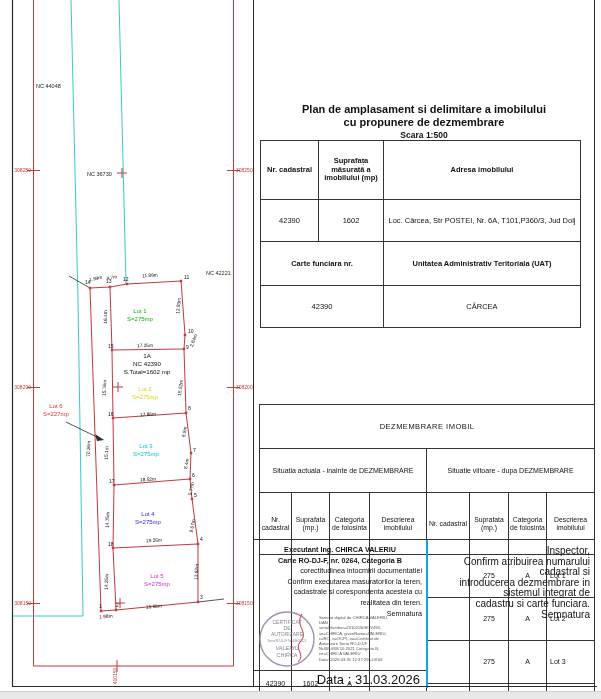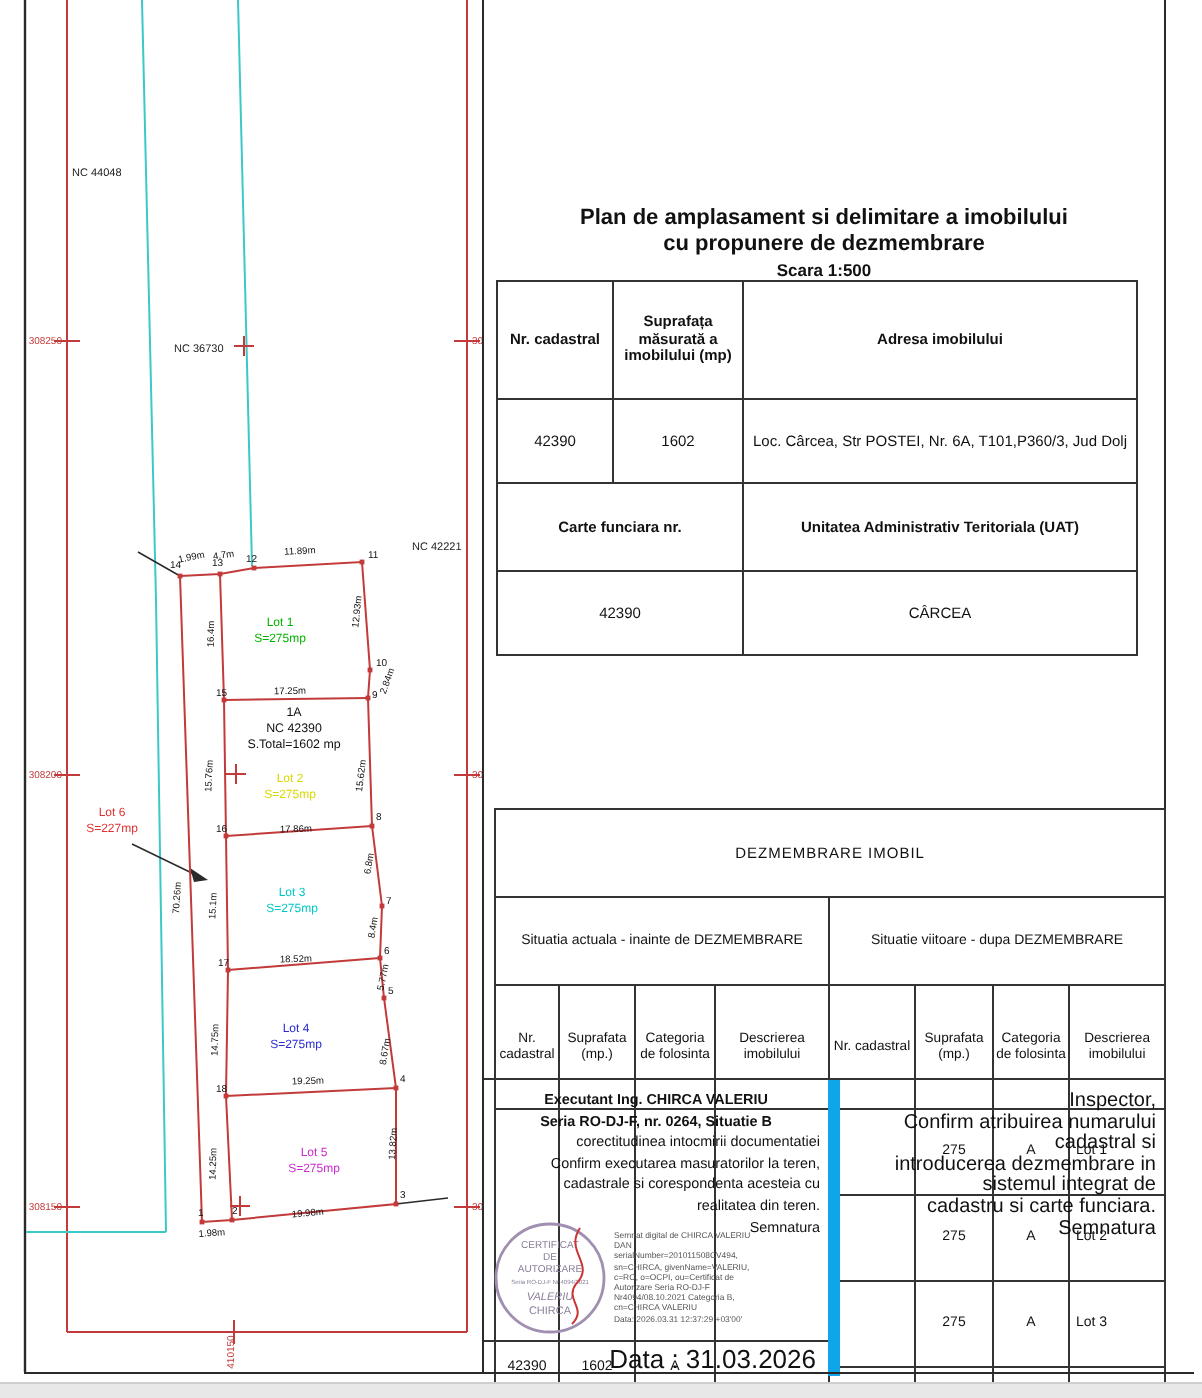--- a/index.html
+++ b/index.html
@@ -9,21 +9,21 @@
   }
   
   .map-svg{position:absolute;left:0;top:0;}
   .map-svg .red{stroke:#c23a3a;fill:none;stroke-width:1;}
   .map-svg .cyn{stroke:#3cc8c8;fill:none;stroke-width:1;}
   .map-svg .blk{stroke:#2a2a2a;fill:none;stroke-width:1.2;}
   .map-svg .blkthin{stroke:#2a2a2a;fill:none;stroke-width:0.8;}
   .map-svg text{font-family:"Liberation Sans", sans-serif;}
   
   .right-panel{
-    position:absolute;left:241px;top:0;width:340px;height:687px;
+    position:absolute;left:253px;top:0;width:340px;height:687px;
     border-left:1px solid #2a2a2a;border-right:1px solid #2a2a2a;background:#fff;
   }
   .bottom-border{position:absolute;left:12px;top:686px;width:585px;height:1px;background:#2a2a2a;}
   .page-band{position:absolute;left:0;top:691px;width:601px;height:8px;background:#e8e8e8;border-top:1px solid #cfcfcf;}
   .title-block{position:absolute;top:103px;left:0;width:100%;text-align:center;}
   .t1{font-size:11px;font-weight:bold;line-height:13px;}
   .t3{font-size:8.5px;font-weight:bold;margin-top:1px;}
   table{border-collapse:collapse;table-layout:fixed;}
   td{border:1px solid #333;text-align:center;vertical-align:middle;padding:16px 1px;overflow:hidden;}
   .table1{position:absolute;top:140px;left:6px;width:320px;font-size:7.5px;}
@@ -33,21 +33,21 @@
   .table1 .r4 td{height:9px;}
   .table2{position:absolute;top:404px;left:5px;width:335px;font-size:7px;}
   .table2 .tt td{font-weight:normal;height:11px;font-size:7.5px;letter-spacing:.5px;}
   .table2 .sub td{height:11px;font-size:7px;}
   .table2 .cols td{height:29px;line-height:8px;font-size:6.8px;}
   .table2 .dr td{height:10px;line-height:10px;}
   .table2 .dr .desc{text-align:left;padding-left:3px;}
   .table2 .tot td{font-weight:bold;height:13px;}
   
   .sig{position:absolute;top:539px;left:0;width:340px;height:148px;border-top:1px solid #333;display:flex;}
-  .sig-left{width:172px;border-right:6px solid #0ea5e9;position:relative;font-size:7.2px;line-height:10.6px;}
+  .sig-left{width:172px;border-right:2px solid #0ea5e9;position:relative;font-size:7.2px;line-height:10.6px;}
   .sig-right{flex:1;position:relative;font-size:10px;line-height:10.6px;}
   .bold{font-weight:bold;}
   .ctr{text-align:center;}
   .rgt{text-align:right;padding-right:4px;}
   .data-line{position:absolute;left:0;top:130px;width:100%;border-top:1px solid #333;
              text-align:right;font-size:13px;font-weight:normal;padding:4px 6px 0 0;box-sizing:border-box;}
   .stamp{position:absolute;left:4px;top:70px;}
   .digsig{position:absolute;left:65px;top:75px;width:100px;font-size:4.2px;line-height:5.2px;color:#555;text-align:left;}
   .sig-right .pad{padding-top:6px;}
 </style>
@@ -301,21 +301,21 @@
       <td>1602</td>
       <td>-</td>
       <td>-</td>
     </tr>
   </tbody>
     </table>
 
   <div class="sig">
     <div class="sig-left">
       <div class="bold ctr" style="padding-top:5px">Executant Ing. CHIRCA  VALERIU</div>
-      <div class="bold ctr">Seria RO-DJ-F, nr. 0264, Situatie B</div>
+      <div class="bold ctr">Carte RO-DJ-F, nr. 0264, Categoria B</div>
       <div class="rgt">corectitudinea intocmirii documentatiei</div>
       <div class="rgt">Confirm executarea masuratorilor la teren,</div>
       <div class="rgt">cadastrale si corespondenta acesteia cu</div>
       <div class="rgt">realitatea din teren.</div>
       <div class="rgt">Semnatura</div>
 
       <svg class="stamp" width="60" height="60" viewBox="0 0 60 60">
         <circle cx="29" cy="29" r="27" fill="none" stroke="#a08fb0" stroke-width="1.4"></circle>
         <text x="29" y="14" text-anchor="middle" font-size="5" fill="#8a7f9a">CERTIFICAT</text>
         <text x="29" y="20" text-anchor="middle" font-size="5" fill="#8a7f9a">DE</text>

